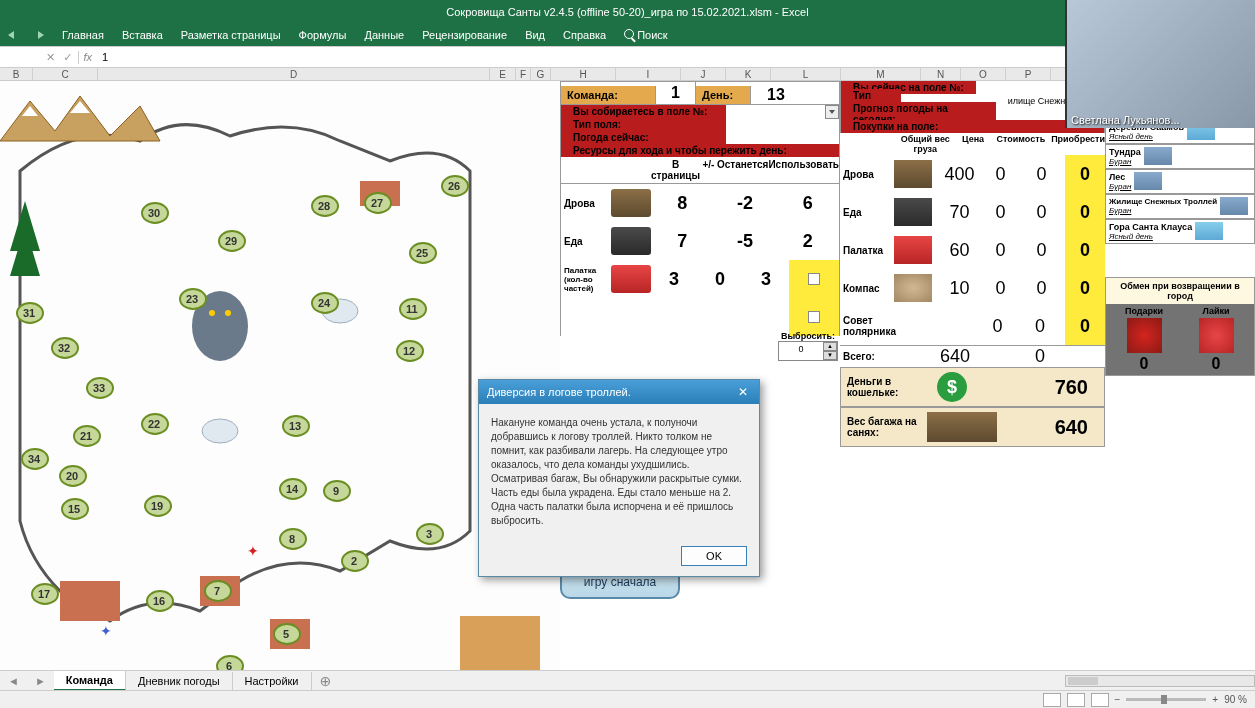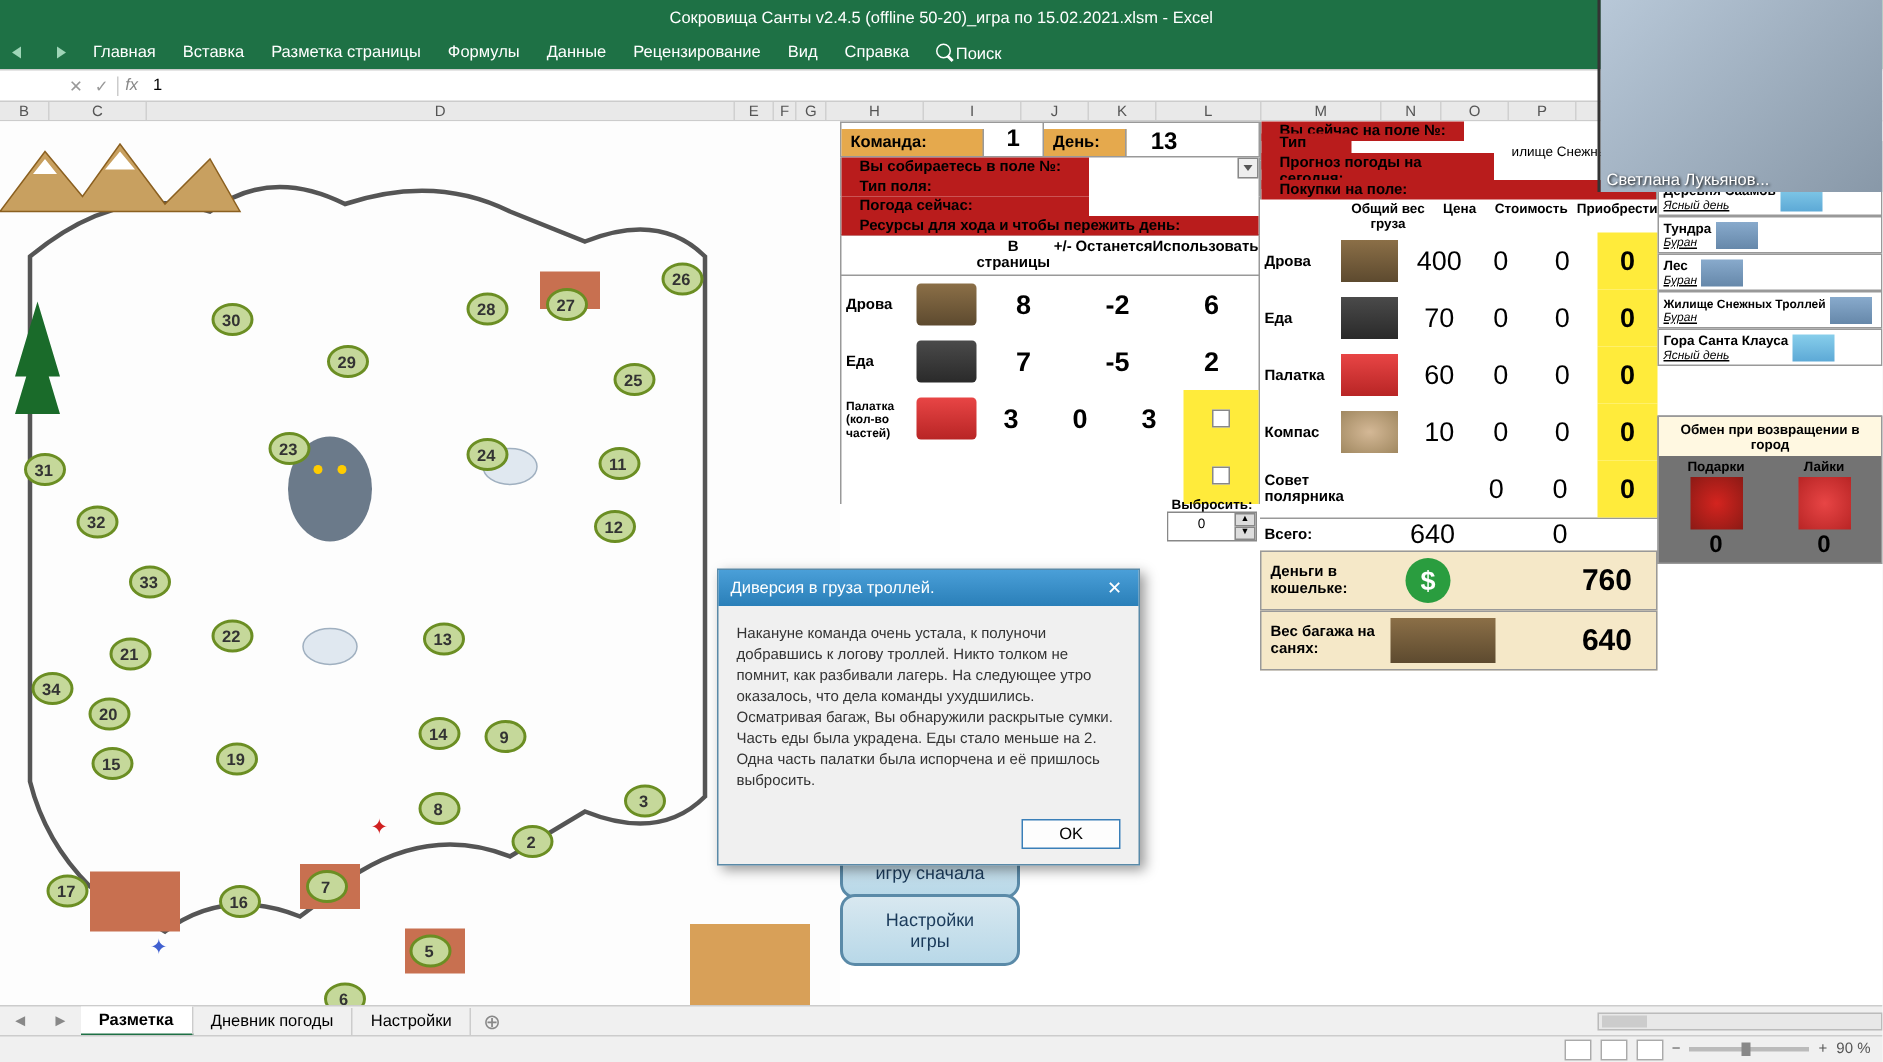--- a/index.html
+++ b/index.html
@@ -53,21 +53,21 @@
 .store-row{display:flex;align-items:center;height:38px}
 .sr-icon{width:38px;height:28px;margin:0 4px}
 .sr-num{flex:1;text-align:center;font-size:18px;font-weight:normal}
 .sr-yellow{background:#ffeb3b;width:40px;height:38px;display:flex;align-items:center;justify-content:center;font-weight:bold;font-size:18px}
 .money-row{display:flex;align-items:center;height:40px;background:#f5e8c8;border:1px solid #999;padding:0 6px}
 .money-label{font-size:10px;font-weight:bold;flex:0 0 70px}
 .money-icon{width:30px;height:30px;background:#2a9d3f;border-radius:50%;color:#fff;display:flex;align-items:center;justify-content:center;font-weight:bold;font-size:18px;margin:0 20px}
 .money-val{font-size:20px;font-weight:bold;margin-left:auto;margin-right:10px}
 .sled{width:70px;height:30px;background:linear-gradient(#8b6f47,#5d4a2f);margin:0 10px}
 .weather-panel{position:absolute;right:0;top:13px;width:150px;font-size:9px}
-.wp-row{border:1px solid #999;padding:2px 3px;height:25px;display:flex;align-items:flex-end}
+.wp-row{border:1px solid #999;padding:2px 3px;height:25px;display:flex;align-items:flex-start}
 .wp-name{font-weight:bold;flex:1}
 .wp-wx{font-style:italic;text-decoration:underline;font-size:8px}
 .wp-icon{width:28px;height:18px;background:linear-gradient(#87ceeb,#5da9d6);margin-left:3px}
 .exchange-panel{position:absolute;right:0;top:196px;width:150px;border:1px solid #999;background:#737373;text-align:center;font-size:9px}
 .ex-title{font-weight:bold;padding:3px;background:#fff8e1}
 .ex-row{display:flex;justify-content:flex-end;padding:2px}
 .ex-col{flex:1;text-align:center}
 .gift-icon{width:35px;height:35px;margin:2px auto;background:radial-gradient(#d4241f,#8b1a15)}
 .santa-icon{width:35px;height:35px;margin:2px auto;background:radial-gradient(#e84545,#b82525)}
 .game-btn{position:absolute;padding:8px 14px;background:linear-gradient(#d8e8f0,#b8d8e8);border:2px solid #5a8aa8;border-radius:10px;font-size:12px;text-align:center;cursor:pointer;color:#1a3a5a}
@@ -457,39 +457,38 @@
       <div class="ex-col">
           <div style="font-weight:bold">Лайки</div>
           <div class="santa-icon"></div>
           <div style="font-size:16px;font-weight:bold">0</div>
         </div>
     </div>
   </div>
 
   <div class="game-btn btn-next">Следующий день</div>
   <div class="game-btn btn-restart">Начать всю игру сначала</div>
-  <div class="game-btn btn-settings">Настройки игры</div>
 
   <div class="dialog">
     <div class="dialog-title">
-      <span>Диверсия в груза троллей.</span>
+      <span>Диверсия в логове троллей.</span>
       <span class="dialog-close">✕</span>
     </div>
     <div class="dialog-body">Накануне команда очень устала, к полуночи добравшись к логову троллей. Никто толком не помнит, как разбивали лагерь. На следующее утро оказалось, что дела команды ухудшились. Осматривая багаж, Вы обнаружили раскрытые сумки. Часть еды была украдена. Еды стало меньше на 2.<br>Одна часть палатки была испорчена и её пришлось выбросить.</div>
     <div class="dialog-footer">
       <button class="dialog-ok">OK</button>
     </div>
   </div>
 
 </div>
 
 <div class="sheet-tabs">
   <div class="sheet-nav">◄</div>
   <div class="sheet-nav">►</div>
-  <div class="sheet-tab active">Разметка</div>
+  <div class="sheet-tab active">Команда</div>
   <div class="sheet-tab">Дневник погоды</div>
   <div class="sheet-tab">Настройки</div>
   <div class="sheet-add">⊕</div>
   <div class="hscroll">
       <div class="hscroll-thumb"></div>
     </div>
 </div>
 
 <div class="status-bar">
   <div class="view-btn"></div>

